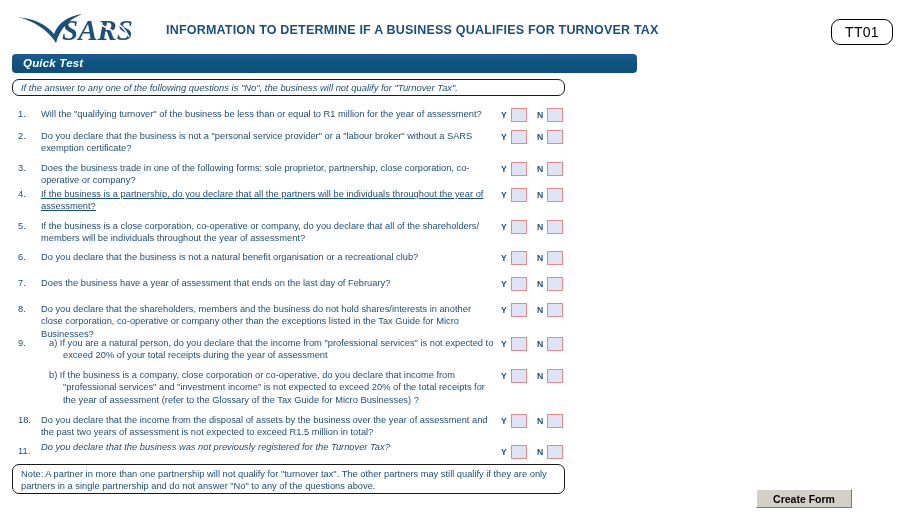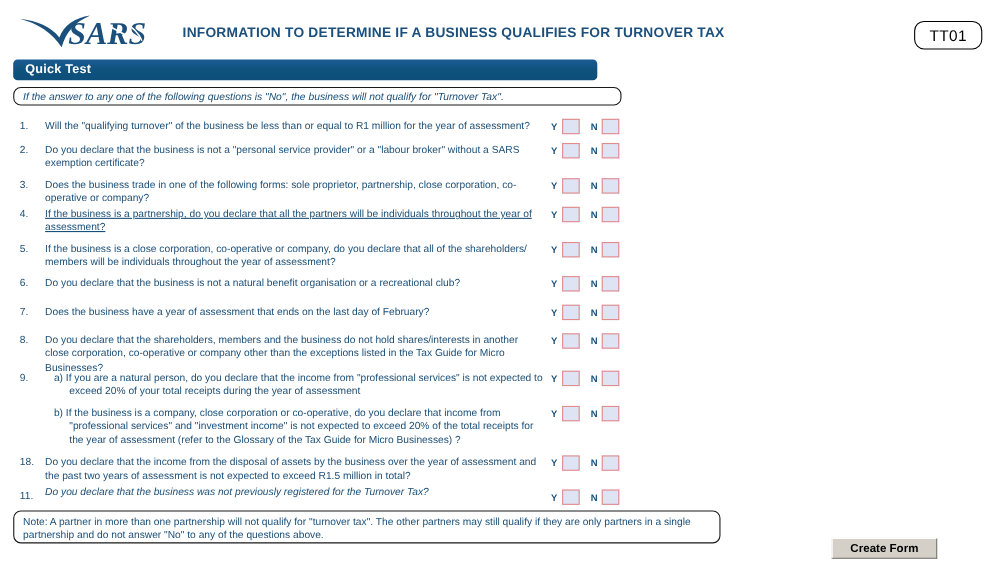--- a/index.html
+++ b/index.html
@@ -71,24 +71,25 @@
   #form-code-text {
     font-size: 14px;
     color: #000000;
     letter-spacing: 0.3px;
   }
 
   
   #section-bar {
     position: absolute;
     left: 12px; top: 54px;
-    width: 531px; height: 19px;
+    width: 625px; height: 19px;
     background: linear-gradient(to bottom, #1a5c93 0%, #10537f 45%, #0d4e7a 100%);
     border-radius: 4px;
     box-sizing: border-box;
+    font-style: italic;
   }
   #section-bar-label {
     position: absolute;
     left: 11px; top: 3px;
     font-size: 11.5px;
     font-weight: bold;
     color: #ffffff;
     letter-spacing: 0.2px;
   }
 
@@ -173,21 +174,21 @@
     background: #dfe4f4;
     box-sizing: border-box;
     display: block;
     cursor: pointer;
   }
 
   
   #note-box {
     position: absolute;
     left: 12px; top: 464px;
-    width: 643px; height: 30px;
+    width: 553px; height: 30px;
     border: 1.2px solid #1a1a1a;
     border-radius: 7px;
     background: #ffffff;
     box-sizing: border-box;
     padding: 3px 8px 0 8px;
   }
   #note-text {
     font-size: 9.3px;
     line-height: 12.2px;
     color: #1c4f77;

